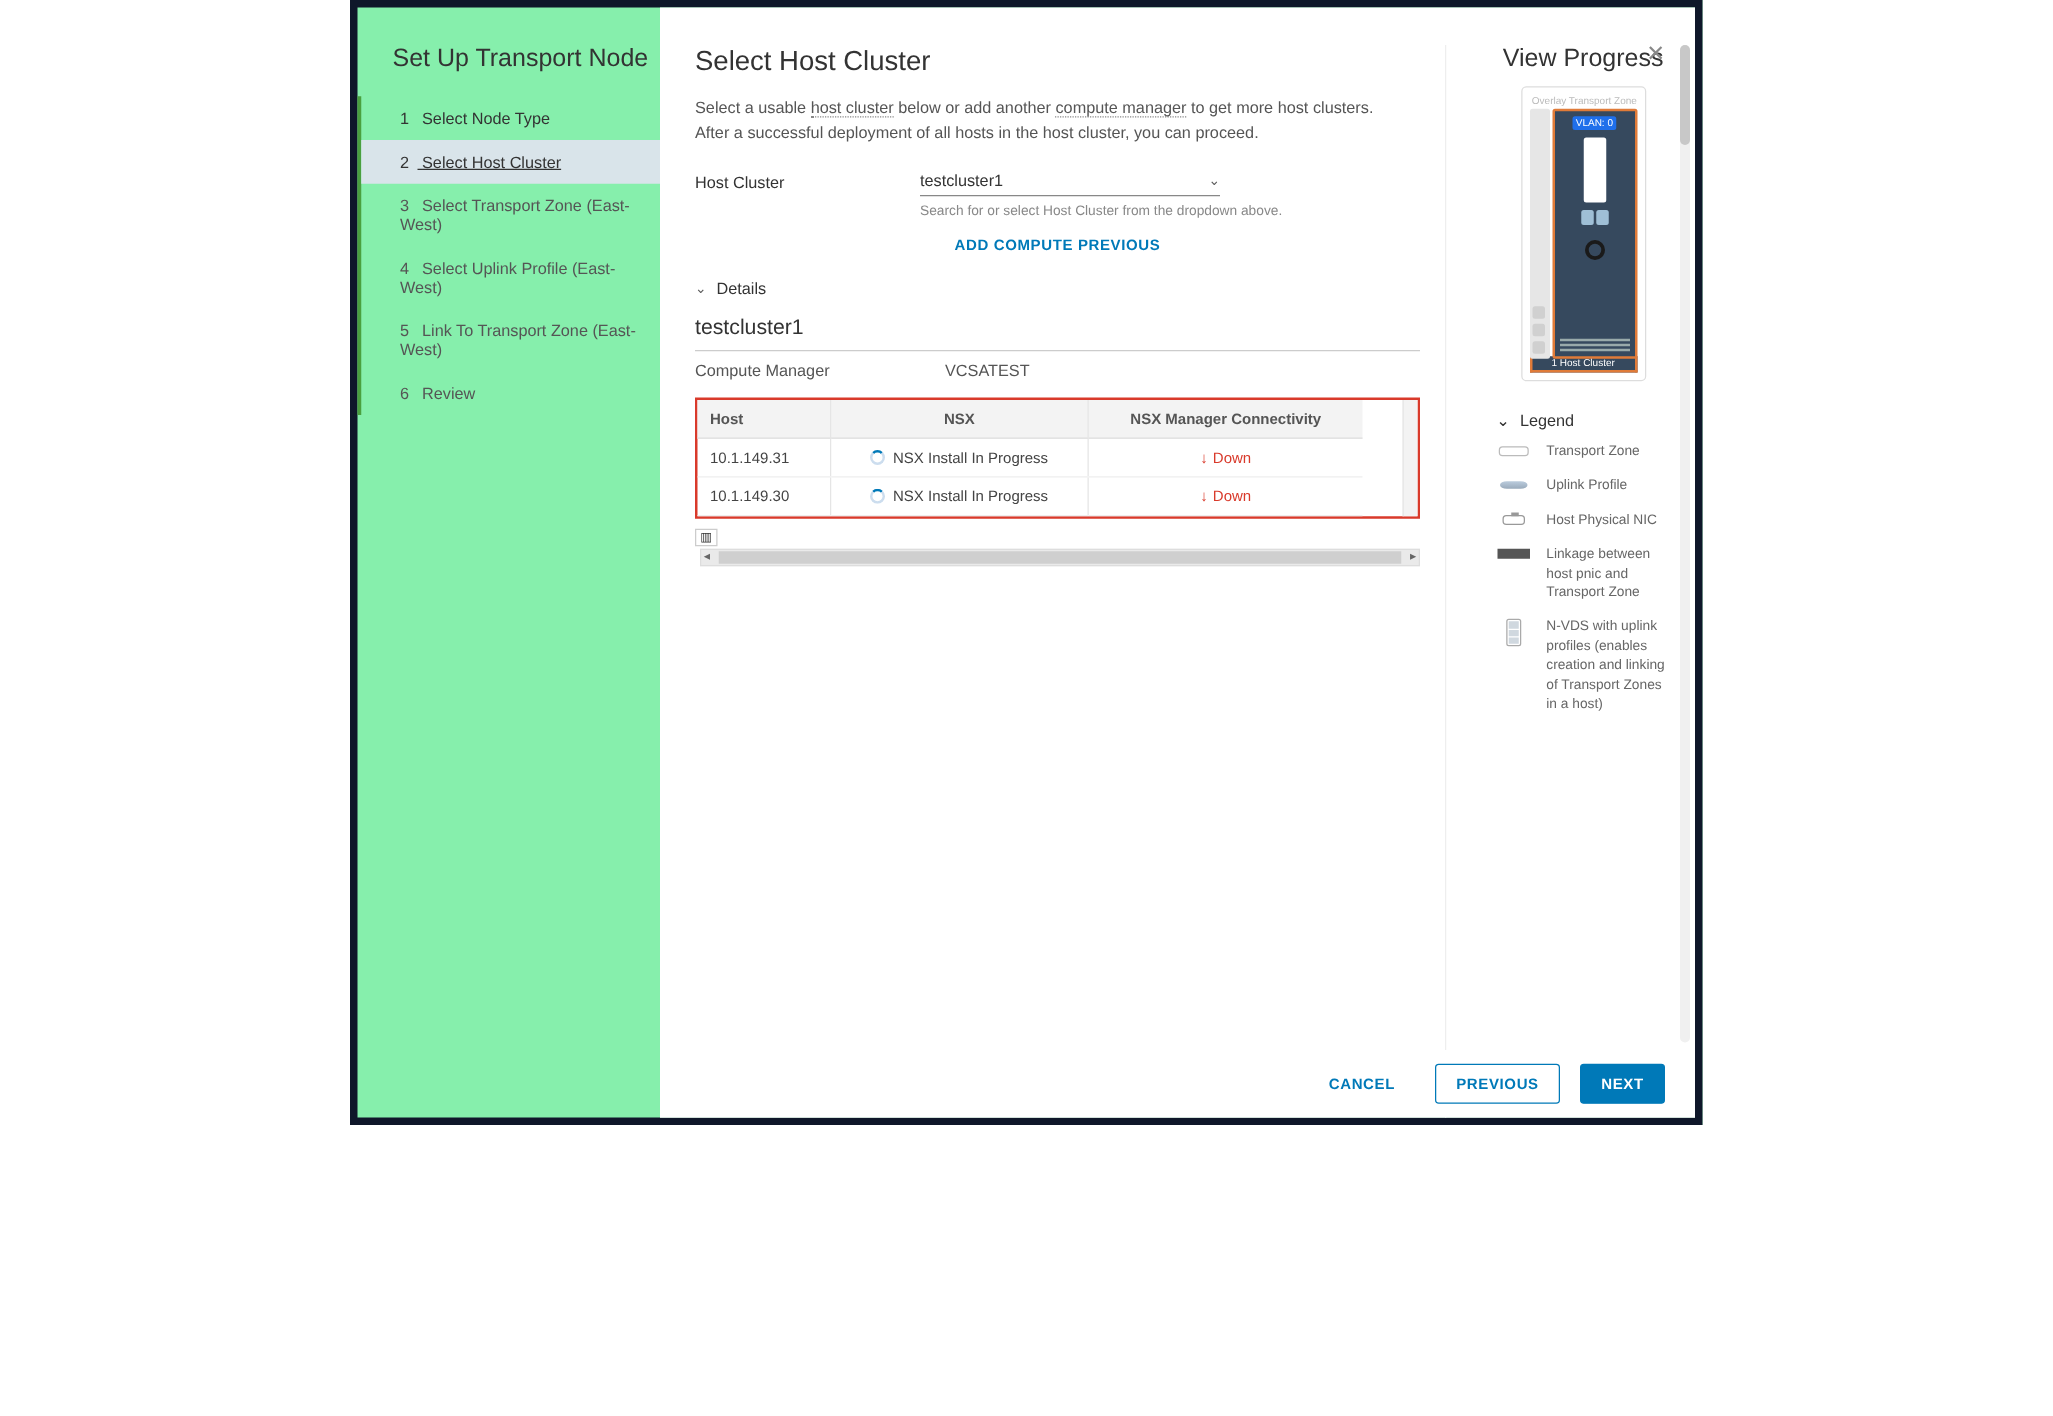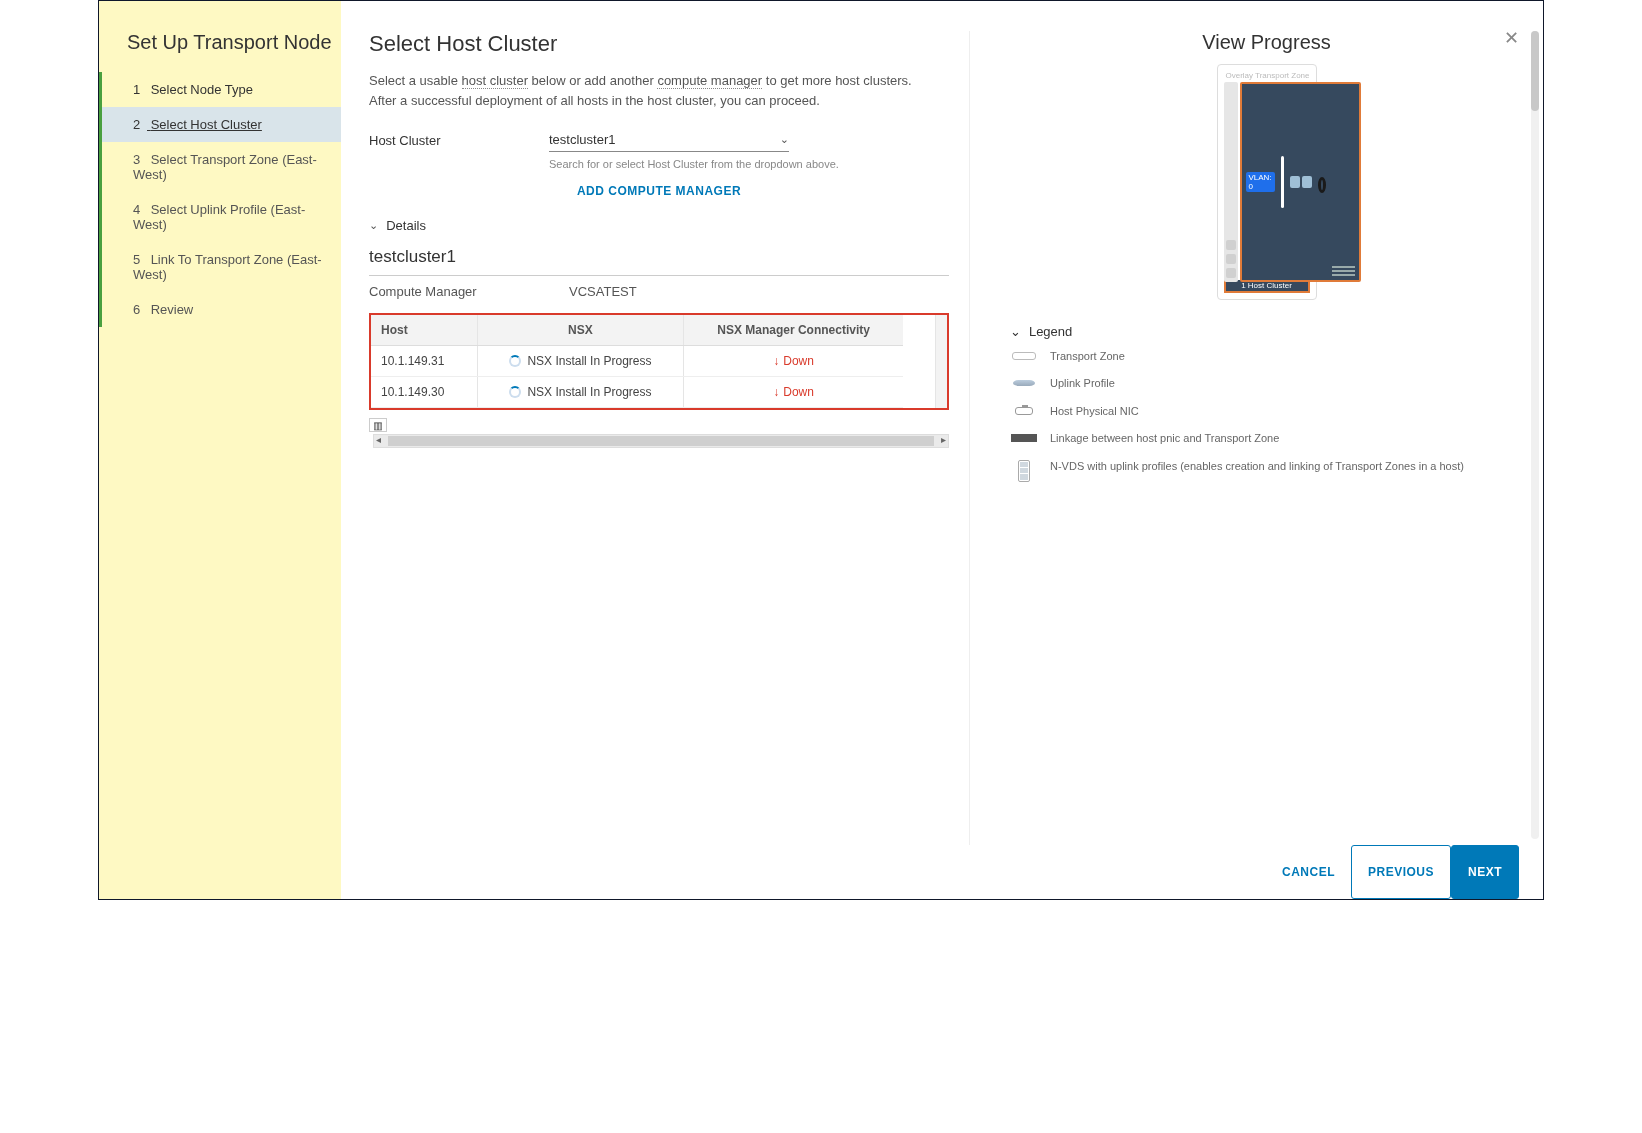--- a/index.html
+++ b/index.html
@@ -1,17 +1,17 @@
 <!DOCTYPE html>
 <html><head>
 <meta charset="utf-8">
 <style>
   * { box-sizing: border-box; margin: 0; padding: 0; font-family: "Segoe UI", Arial, sans-serif; }
   body { background: #fff; color: #333; }
-  .outer { border: 1px solid #0f172a; width: 1446px; height: 900px; margin: 0 auto; background: #fef9c3; position: relative; }
+  .outer { border: 6px solid #0f172a; width: 1082px; height: 900px; margin: 0 auto; background: #86efac; position: relative; }
   .wiz { display: flex; height: 100%; }
   
   .sidebar { width: 242px; padding: 30px 0 0 0; }
   .wiz-title { font-size: 20px; font-weight: 400; color: #333; padding: 0 0 18px 28px; }
   .steps { list-style: none; }
   .step { font-size: 13px; color: #555; padding: 10px 10px 10px 28px; cursor: pointer; border-left: 3px solid transparent; }
   .step.done { color: #333; }
   .step.current { background: #d9e4ea; color: #333; text-decoration: underline; }
   .steps-border { border-left: 3px solid #4aa03f; margin-left: 0; }
   .step-num { display: inline-block; width: 14px; }
@@ -49,42 +49,42 @@
   .hscroll::before { content: "◂"; position: absolute; left: 2px; top: -1px; font-size: 10px; color: #666; }
   .hscroll::after { content: "▸"; position: absolute; right: 2px; top: -1px; font-size: 10px; color: #666; }
   .hscroll .thumb { position: absolute; left: 14px; right: 14px; top: 1px; bottom: 1px; background: #cfcfcf; }
   
   .rp-title { font-size: 20px; color: #333; text-align: center; margin-bottom: 10px; }
   .rp-box { border: 1px solid #ddd; border-radius: 4px; padding: 6px; width: 100px; margin: 0 auto 24px auto; position: relative; }
   .rp-box-label { font-size: 8px; color: #bbb; text-align: right; margin-bottom: 2px; }
   .rp-inner { display: flex; gap: 2px; height: 200px; }
   .rp-col-left { width: 16px; background: #e6e6e6; border-radius: 2px; display: flex; flex-direction: column; justify-content: flex-end; gap: 4px; padding: 4px 2px; }
   .rp-col-left .sq { width: 10px; height: 10px; background: #d0d0d0; border-radius: 2px; }
-  .rp-col-right { flex: 1; background: #36495e; border: 2px solid #e07b39; border-radius: 2px; display: flex; flex-direction: row; align-items: center; padding: 4px; gap: 6px; }
+  .rp-col-right { flex: 1; background: #36495e; border: 2px solid #e07b39; border-radius: 2px; display: flex; flex-direction: column; align-items: center; padding: 4px; gap: 6px; }
   .vlan { background: #1f6feb; color: #fff; font-size: 8px; padding: 1px 3px; border-radius: 2px; }
   .whitebar { background: #fff; width: 18px; height: 52px; border-radius: 2px; }
   .twin { display: flex; gap: 2px; }
   .twin .p { width: 10px; height: 12px; background: #9fbfd6; border-radius: 2px; }
   .ring { width: 16px; height: 16px; border: 3px solid #1a1a1a; border-radius: 50%; margin-top: 6px; }
   .lines { width: 100%; display: flex; flex-direction: column; gap: 2px; margin-top: auto; }
   .lines div { height: 2px; background: #9aa; }
   .rp-caption { background: #36495e; color: #fff; font-size: 8px; text-align: center; padding: 1px 0; border: 2px solid #e07b39; border-top: none; margin-top: -2px; }
   .legend-hdr { display: flex; align-items: center; gap: 8px; font-size: 13px; color: #333; margin-bottom: 10px; cursor: pointer; }
   .legend-list { list-style: none; }
   .legend-list li { display: flex; align-items: flex-start; gap: 12px; font-size: 11px; color: #666; margin-bottom: 12px; line-height: 1.4; }
   .lg-icon { width: 28px; height: 14px; flex-shrink: 0; display: flex; align-items: center; justify-content: center; }
   .lg-tz { border: 1px solid #bbb; border-radius: 3px; width: 24px; height: 8px; }
   .lg-up { width: 22px; height: 6px; background: linear-gradient(#bcd, #9ab); border-radius: 50% / 100%; }
   .lg-nic { width: 18px; height: 8px; border: 1px solid #999; border-radius: 3px; position: relative; }
   .lg-nic::after { content: ""; position: absolute; width: 6px; height: 3px; background: #999; left: 6px; top: -3px; }
   .lg-link { width: 26px; height: 8px; background: #555; }
   .lg-nvds { width: 12px; height: 22px; border: 1px solid #aaa; border-radius: 2px; display: flex; flex-direction: column; gap: 1px; padding: 1px; }
   .lg-nvds div { flex: 1; background: #d0d8df; }
   
-  .footer { position: absolute; bottom: 0; left: 242px; right: 0; height: 54px; background: #fff; display: flex; justify-content: flex-end; gap: 0; padding-right: 24px; }
+  .footer { position: absolute; bottom: 0; left: 242px; right: 0; height: 54px; background: #fff; display: flex; justify-content: flex-end; align-items: center; gap: 16px; padding-right: 24px; }
   .btn { font-size: 12px; letter-spacing: .5px; font-weight: 600; padding: 8px 16px; border-radius: 3px; cursor: pointer; }
   .btn-cancel { color: #0079b8; background: transparent; border: none; }
   .btn-prev { color: #0079b8; background: #fff; border: 1px solid #0079b8; }
   .btn-next { color: #fff; background: #0079b8; border: 1px solid #0079b8; }
   .main-scrollbar { position: absolute; top: 30px; right: 4px; width: 8px; bottom: 60px; background: #f0f0f0; border-radius: 4px; }
   .main-scrollbar .th { position: absolute; top: 0; width: 8px; height: 80px; background: #c8c8c8; border-radius: 4px; }
   .tbl-vscroll { width: 12px; background: #f3f3f3; border-left: 1px solid #e5e5e5; }
   .tbl-flex { display: flex; gap: 32px; }
   .tbl-flex table { flex: 1; }
 </style>
@@ -140,21 +140,21 @@
 
         <div class="row">
           <div class="row-label">Host Cluster</div>
           <div class="select">
             <span>testcluster1</span>
             <span class="select-caret">⌄</span>
           </div>
         </div>
         <div class="helper">Search for or select Host Cluster from the dropdown above.</div>
 
-        <a class="add-link">ADD COMPUTE MANAGER</a>
+        <a class="add-link">ADD COMPUTE PREVIOUS</a>
 
         <div class="details-hdr">
           <span class="chev">⌄</span>
           <span>Details</span>
         </div>
 
         <div class="cluster-name">testcluster1</div>
         <div class="kv">
           <div class="k">Compute Manager</div>
           <div>VCSATEST</div>

